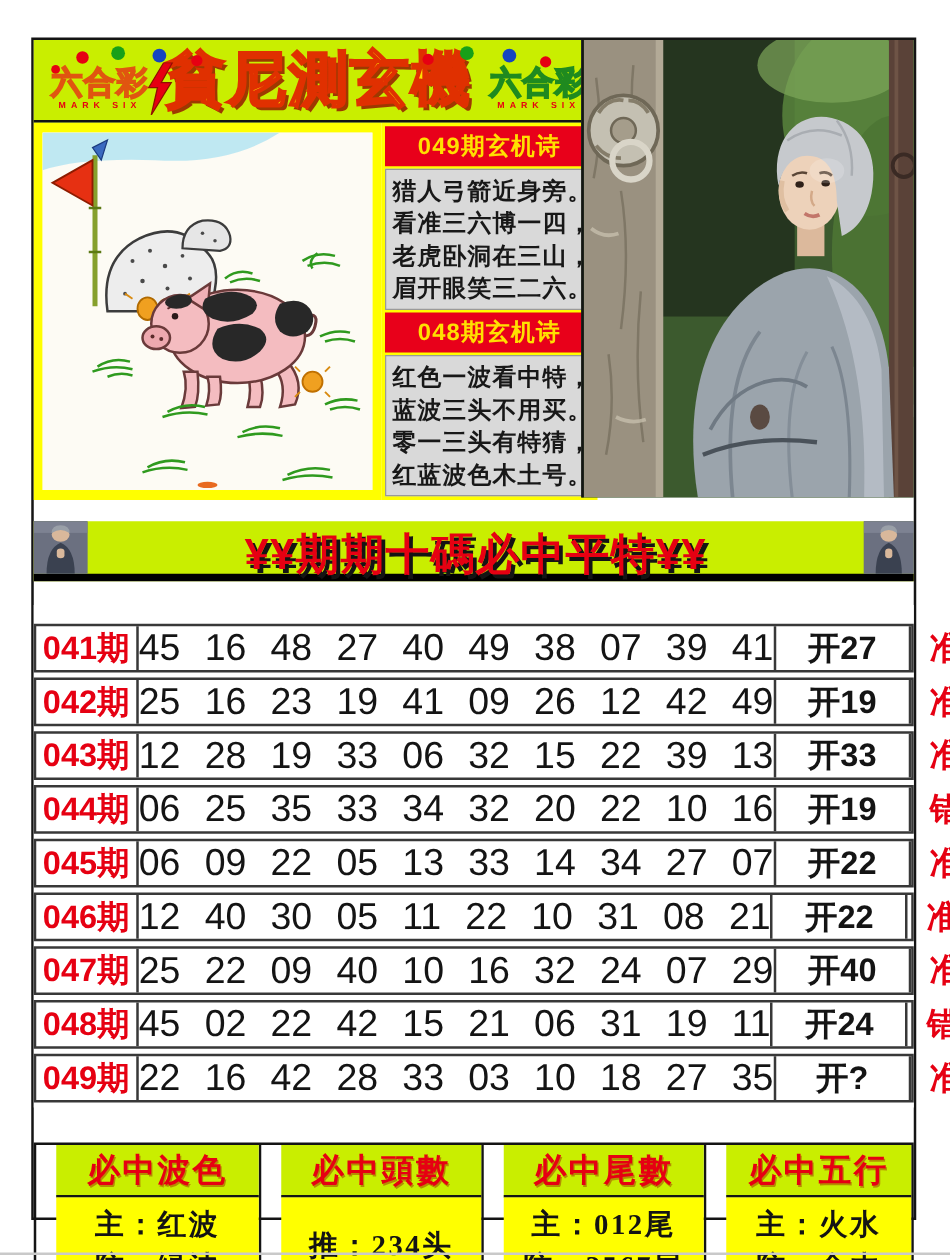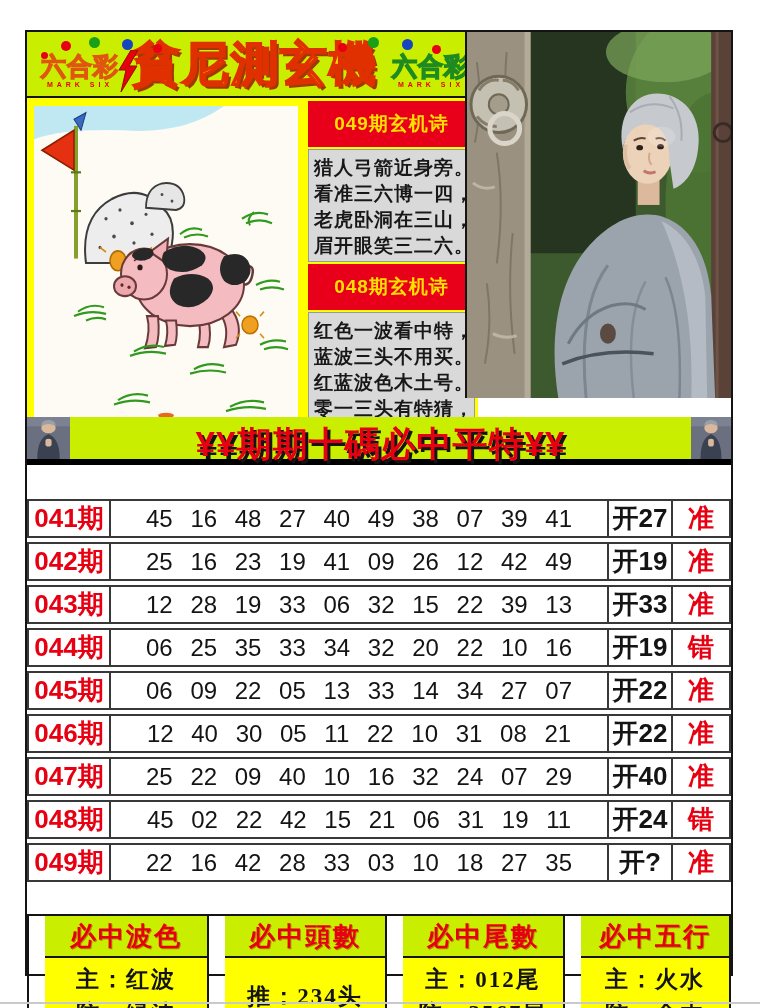--- a/index.html
+++ b/index.html
@@ -20,43 +20,43 @@
   .logo-left .bolt{right:-6px;}
   .mast-title{flex:1;text-align:center;font-family:"Liberation Serif",serif;font-size:47px;font-weight:900;
     color:#ffe000;-webkit-text-stroke:2px #e03000;text-shadow:3px 3px 0 rgba(150,25,0,.85);
     letter-spacing:2px;line-height:66px;white-space:nowrap;}
   .dot{position:absolute;border-radius:50%;}
   .mid{flex:1;display:flex;}
   .pig-area{width:278px;flex:none;background:#ffff00;padding:8px 7px;box-sizing:border-box;}
   .pig-frame{width:100%;height:100%;background:#fdfbf4;}
   .pig-frame svg{display:block;width:100%;height:100%;}
   .poems{flex:1;background:#ffff00;display:flex;flex-direction:column;padding:2px 3px;box-sizing:border-box;}
-  .pbanner{height:46px;flex:none;background:#e8001a;color:#ffe000;font-weight:800;font-size:19px;
+  .pbanner{height:32px;flex:none;background:#e8001a;color:#ffe000;font-weight:800;font-size:19px;
     display:flex;align-items:center;justify-content:center;margin:1px 0;letter-spacing:1px;}
   .ptext{flex:1;background:#d9d9d9;border:1px solid #9a9a9a;margin:1px 0;padding:5px 0 2px 5px;box-sizing:border-box;}
   .pline{font-family:"Liberation Serif",serif;font-size:19px;line-height:26px;font-weight:700;
     color:#181818;letter-spacing:1px;white-space:nowrap;}
   .photo{flex:1;border-left:2px solid #141414;box-sizing:border-box;position:relative;overflow:hidden;background:#33502a;}
   .photo svg{display:block;width:100%;height:100%;}
   
   .banner-row{height:48px;flex:none;background:#c9ee00;border-bottom:6px solid #000000;box-sizing:border-box;
     display:flex;align-items:stretch;}
   .thumb{flex:none;background:#6b7080;}
   .thumb svg{display:block;height:100%;width:100%;}
   .thumb-left{width:43px;}
   .thumb-right{width:40px;}
   .banner-text{flex:1;text-align:center;font-size:35px;font-weight:900;color:#e60012;
     text-shadow:3px 3px 0 #141414;letter-spacing:1px;line-height:54px;white-space:nowrap;}
   
   .table-wrap{flex:none;padding-top:15px;background:#fff;}
   .trow{display:flex;height:39px;margin-bottom:4px;border:2px solid #383838;box-sizing:border-box;align-items:stretch;}
   .c{display:flex;align-items:center;justify-content:center;box-sizing:border-box;}
   .period{width:82px;flex:none;border-right:2px solid #383838;color:#e60012;font-size:26px;font-weight:600;}
-  .nums{flex:1;font-size:24px;font-weight:500;color:#141414;word-spacing:11px;white-space:nowrap;}
-  .open{width:64px;flex:none;border-left:2px solid #383838;font-size:26px;font-weight:600;color:#141414;}
+  .nums{flex:1;font-size:30px;font-weight:500;color:#141414;word-spacing:11px;white-space:nowrap;}
+  .open{width:108px;flex:none;border-left:2px solid #383838;font-size:26px;font-weight:600;color:#141414;}
   .verdict{width:58px;flex:none;border-left:2px solid #383838;color:#e60012;font-size:26px;font-weight:700;}
   
   .footer{height:122px;flex:none;margin-top:9px;border:2px solid #141414;box-sizing:border-box;
     display:grid;grid-template-columns:180px 178px 178px 1fr;}
   .fcol{display:flex;flex-direction:column;border-right:2px solid #141414;margin-left:16px;}
   .fcol:last-child{border-right:none;}
   .fhead{height:42px;flex:none;background:#c9ee00;border-bottom:2px solid #141414;box-sizing:border-box;
     color:#e60012;font-weight:900;font-size:26px;letter-spacing:2px;display:flex;align-items:center;justify-content:center;
     text-shadow:1px 1px 0 rgba(150,0,0,.4);white-space:nowrap;}
   .fbody{flex:1;background:#ffff00;display:flex;flex-direction:column;justify-content:center;align-items:center;gap:3px;}
@@ -189,22 +189,22 @@
           <div class="ptext">
             <div class="pline">猎人弓箭近身旁。</div>
             <div class="pline">看准三六博一四，</div>
             <div class="pline">老虎卧洞在三山，</div>
             <div class="pline">眉开眼笑三二六。</div>
           </div>
           <div class="pbanner">048期玄机诗</div>
           <div class="ptext">
             <div class="pline">红色一波看中特，</div>
             <div class="pline">蓝波三头不用买。</div>
+            <div class="pline">零一三头有特猜，</div>
             <div class="pline">红蓝波色木土号。</div>
-            <div class="pline">零一三头有特猜，</div>
           </div>
         </div>
       </div>
     </div>
 
     <div class="photo">
       <svg viewBox="0 0 266 364" preserveAspectRatio="none">
         <rect width="266" height="364" fill="#3c5a2e"></rect>
         <rect x="60" y="0" width="110" height="220" fill="#25351f"></rect>
         <ellipse cx="230" cy="60" rx="70" ry="80" fill="#5d8a3e" opacity="0.8"></ellipse>

